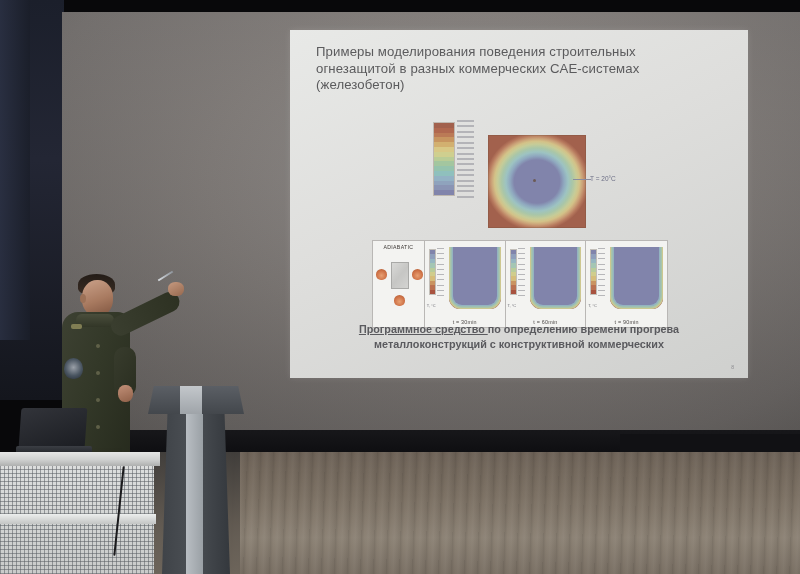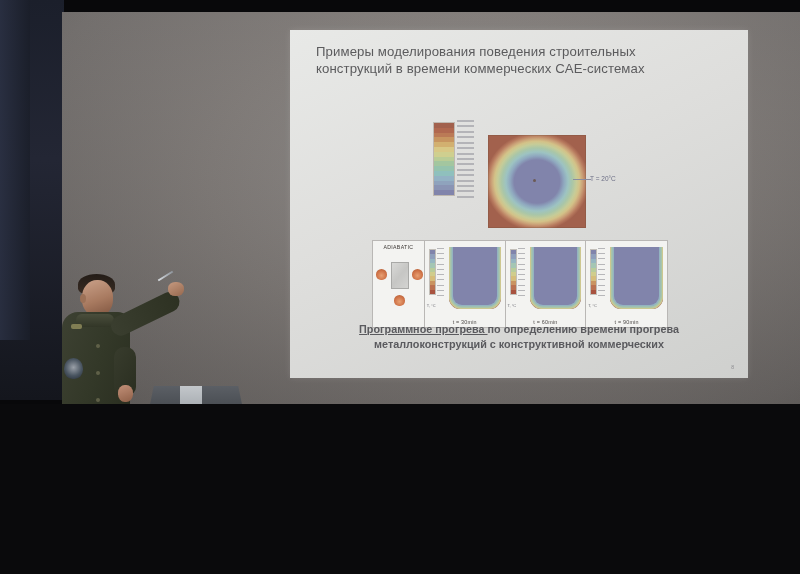--- a/index.html
+++ b/index.html
@@ -2,21 +2,21 @@
 <html><head>
 <meta charset="utf-8">
 <style>
   * { box-sizing: border-box; margin: 0; padding: 0; }
   html, body {
     width: 800px; height: 574px;
     overflow: hidden;
     background: #0a0a0c;
     font-family: "Liberation Sans", sans-serif;
   }
-  #scene { position: relative; width: 800px; height: 404px; overflow: hidden; text-decoration: underline; }
+  #scene { position: relative; width: 800px; height: 574px; overflow: hidden; text-decoration: underline; }
 
   
   .wall-left {
     position: absolute; left: 0; top: 0; width: 64px; height: 400px;
     background: linear-gradient(180deg,#1b1f2b 0%,#232634 40%,#14161d 100%);
   }
   .wall-left-curtain {
     position: absolute; left: 0; top: 0; width: 30px; height: 340px;
     background: linear-gradient(90deg,#2b3144 0%,#1a1e29 100%);
     opacity: .85;
@@ -336,21 +336,22 @@
   <div class="screen">
     <div class="screen-shade"></div>
   </div>
   <div class="screen-bottom-bar"></div>
   <div class="wall-right-lower"></div>
 
   <div class="slide">
 
     <div class="slide-title">
       <div>Примеры моделирования поведения строительных</div>
-      <div>конструкций в времени коммерческих CAE-системах</div>
+      <div>огнезащитой в разных коммерческих CAE-системах</div>
+      <div>(железобетон)</div>
     </div>
 
     <div class="cbar-main" id="cbar-main">
         <i style="background: rgb(162, 97, 77);"></i>
         <i style="background: rgb(176, 104, 79);"></i>
         <i style="background: rgb(187, 122, 86);"></i>
         <i style="background: rgb(199, 149, 96);"></i>
         <i style="background: rgb(210, 176, 112);"></i>
         <i style="background: rgb(216, 200, 134);"></i>
         <i style="background: rgb(207, 207, 143);"></i>
@@ -489,21 +490,21 @@
         <div class="mini-axis-label">T, °C</div>
         <div class="u-field">
           <div class="u-inner"></div>
         </div>
         <div class="panel-caption">t = 90min</div>
       </div>
 
     </div>
 
     <div class="slide-caption">
-      <div><span class="u">Программное прогрева </span><span>по определению времени прогрева</span></div>
+      <div><span class="u">Программное средство </span><span>по определению времени прогрева</span></div>
       <div>металлоконструкций с конструктивной коммерческих</div>
     </div>
 
     <div class="slide-number">8</div>
   </div>
 
   <div class="presenter">
     <div class="hair"></div>
     <div class="head"></div>
     <div class="ear"></div>

